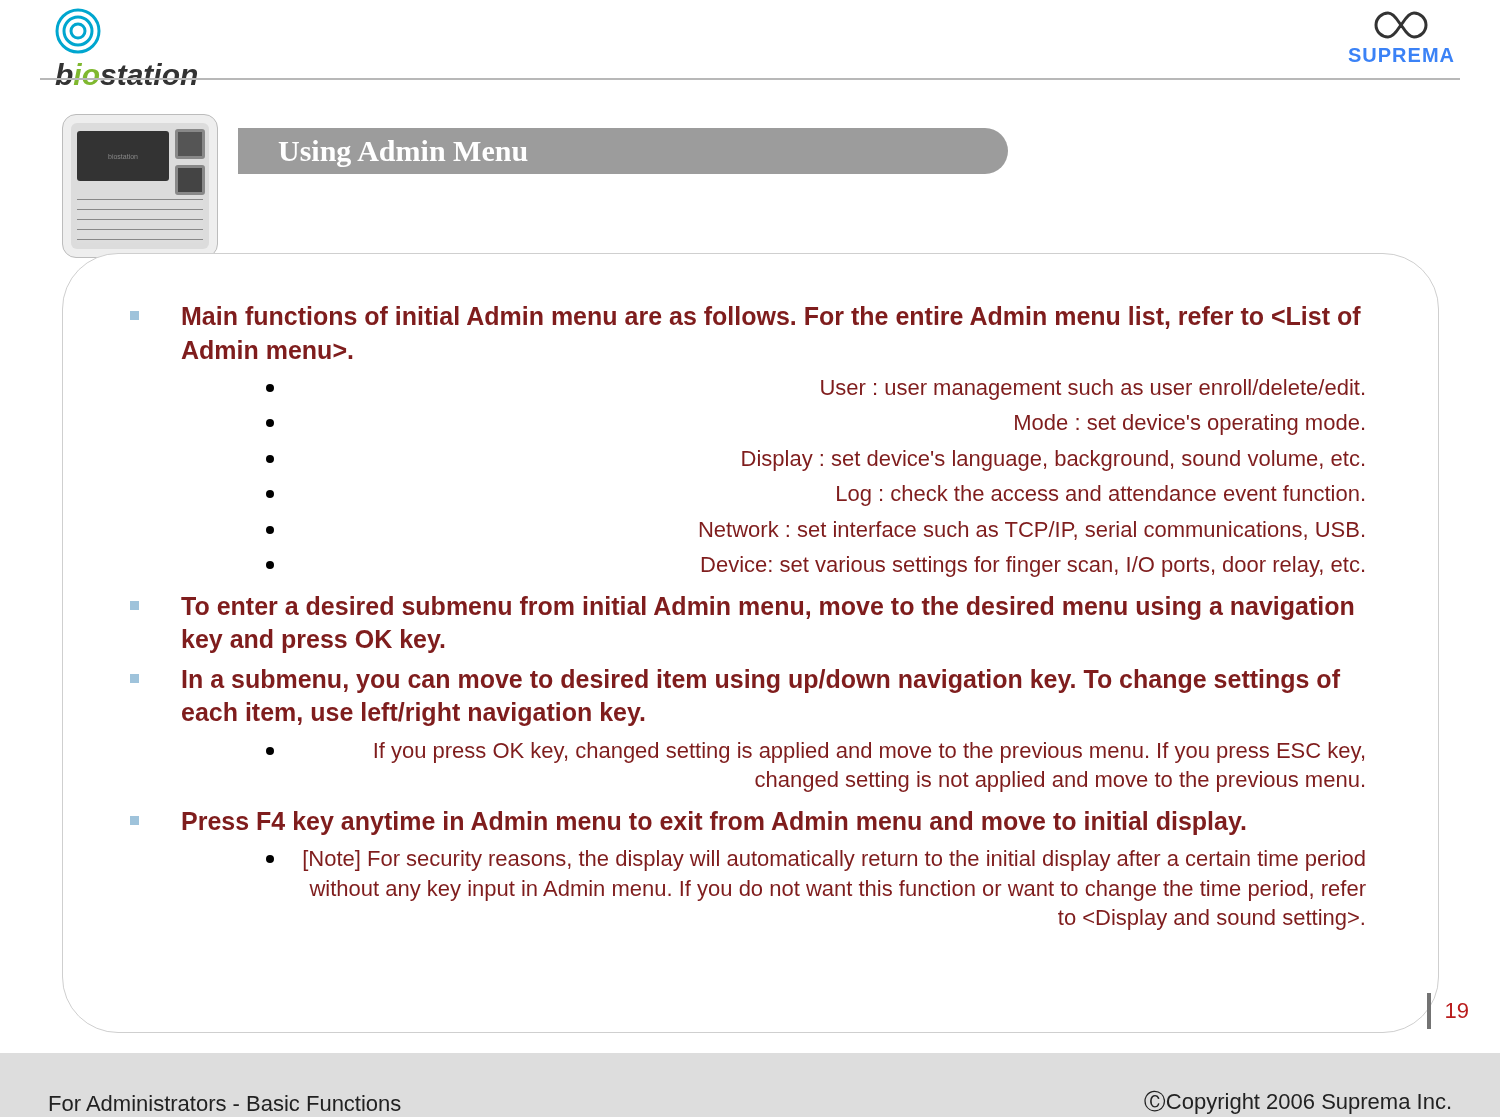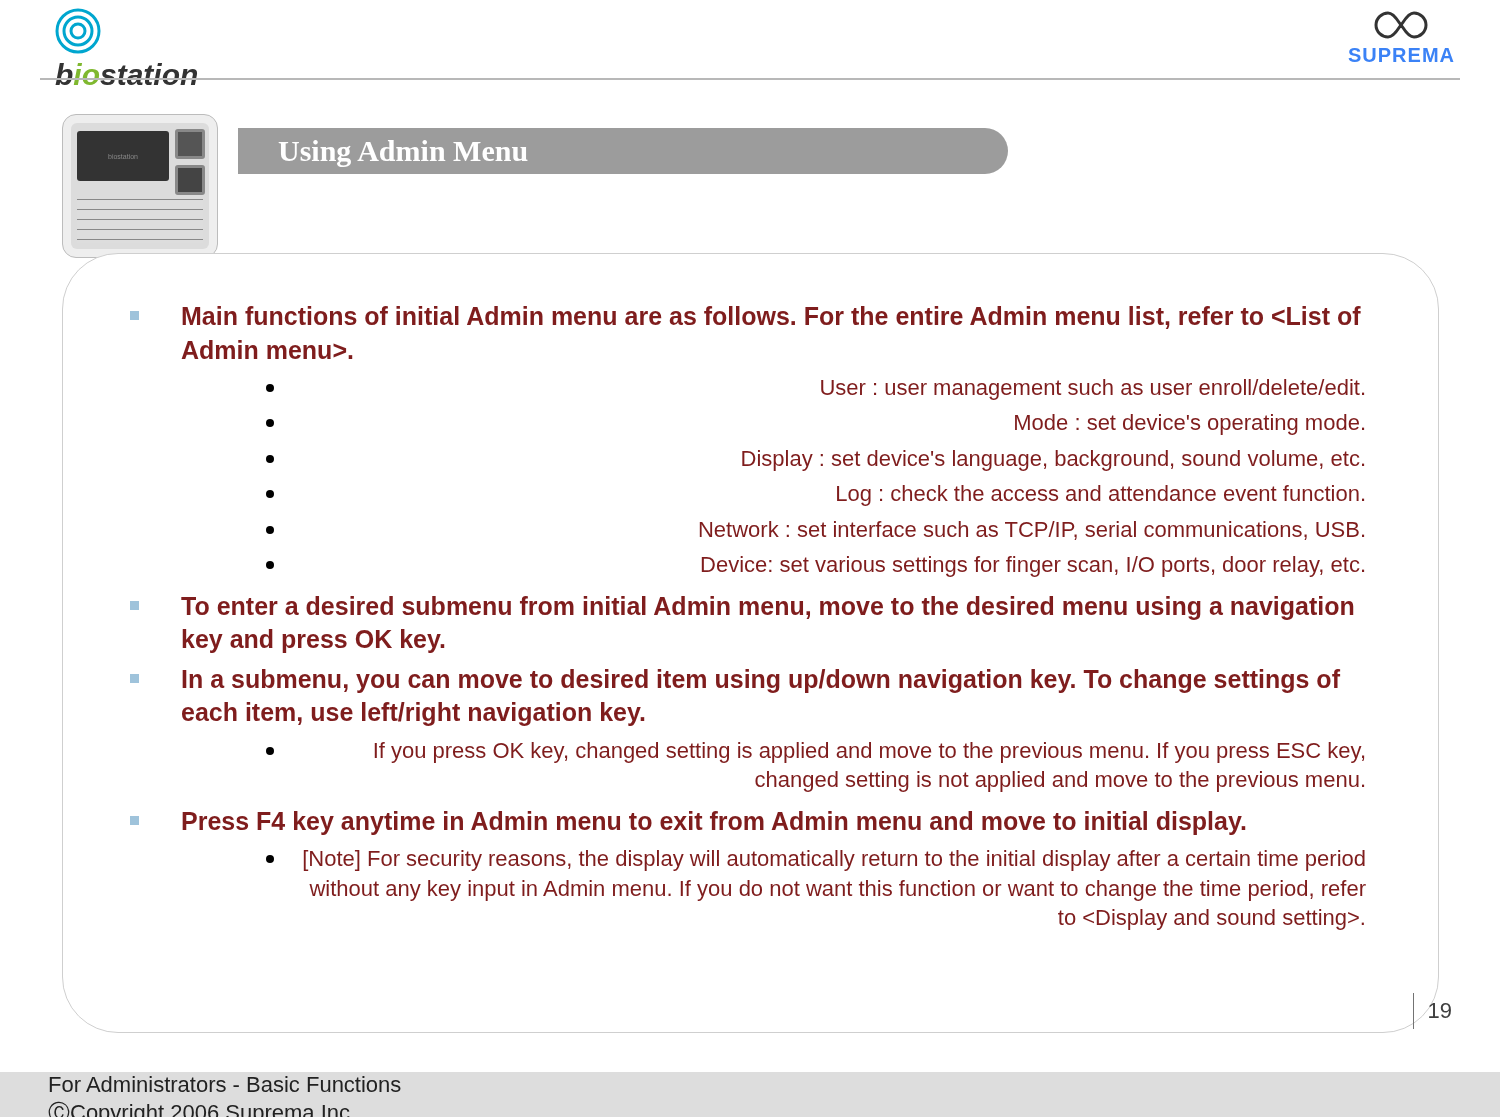--- a/index.html
+++ b/index.html
@@ -198,43 +198,42 @@
     position: absolute;
     left: 0;
     top: 11px;
     width: 8px;
     height: 8px;
     background: #000;
     border-radius: 50%;
   }
   .page-num {
     position: absolute;
-    right: 48px;
+    right: 31px;
     bottom: 88px;
     font-size: 22px;
-    color: #404040;
-    border-left: 1px solid #737373;
+    color: #b91c1c;
+    border-left: 4px solid #737373;
     padding-left: 14px;
     height: 36px;
     line-height: 36px;
   }
   .footer {
     position: absolute;
     bottom: 0;
     left: 0;
     right: 0;
-    height: 45px;
+    height: 64px;
     background: #ddd;
     display: flex;
-    align-items: flex-start;
+    align-items: flex-end;
     justify-content: space-between;
     padding: 0 48px;
     font-size: 22px;
     color: #222;
-    flex-direction: column;
   }
 </style>
 </head>
 <body>
 
 <div class="header">
   <span class="logo-biostation">
     <span class="biostation-circles">
       <svg viewBox="0 0 46 46" width="46" height="46">
         <circle cx="23" cy="23" r="21" fill="none" stroke="#00a6cf" stroke-width="3"></circle>

